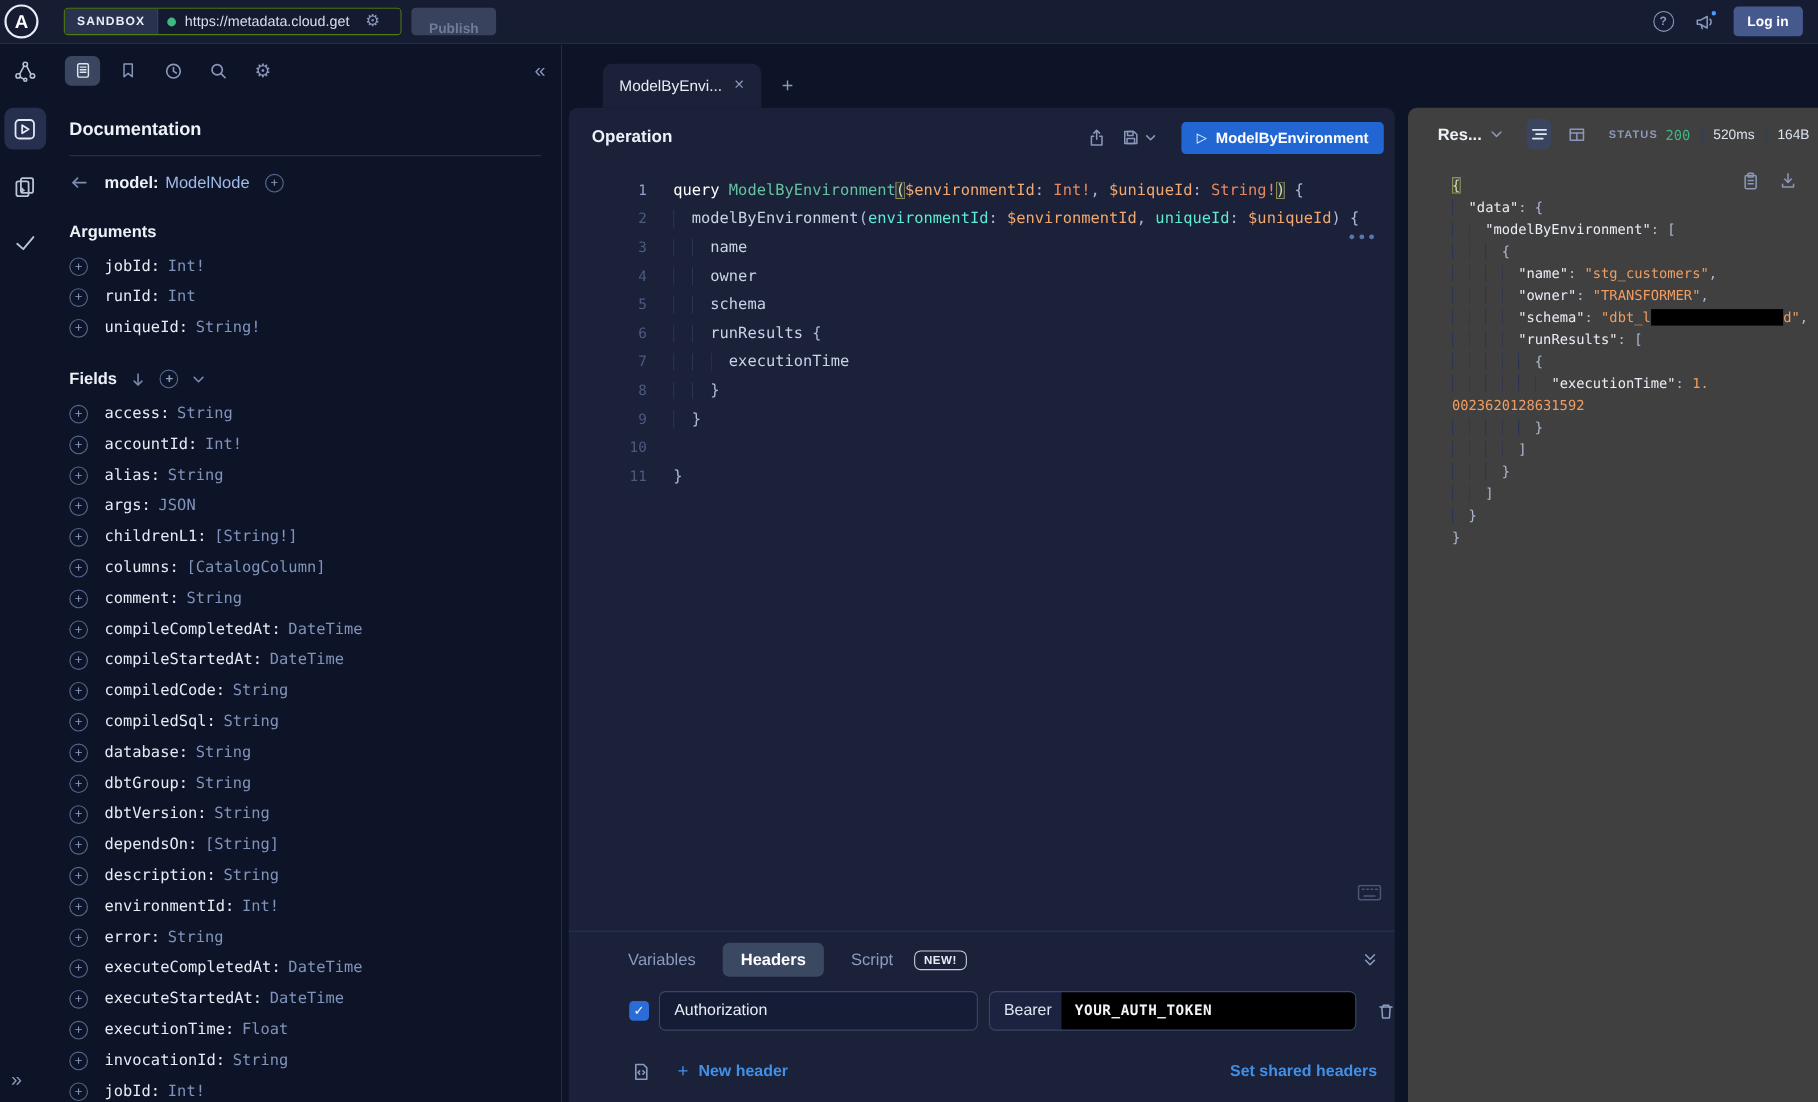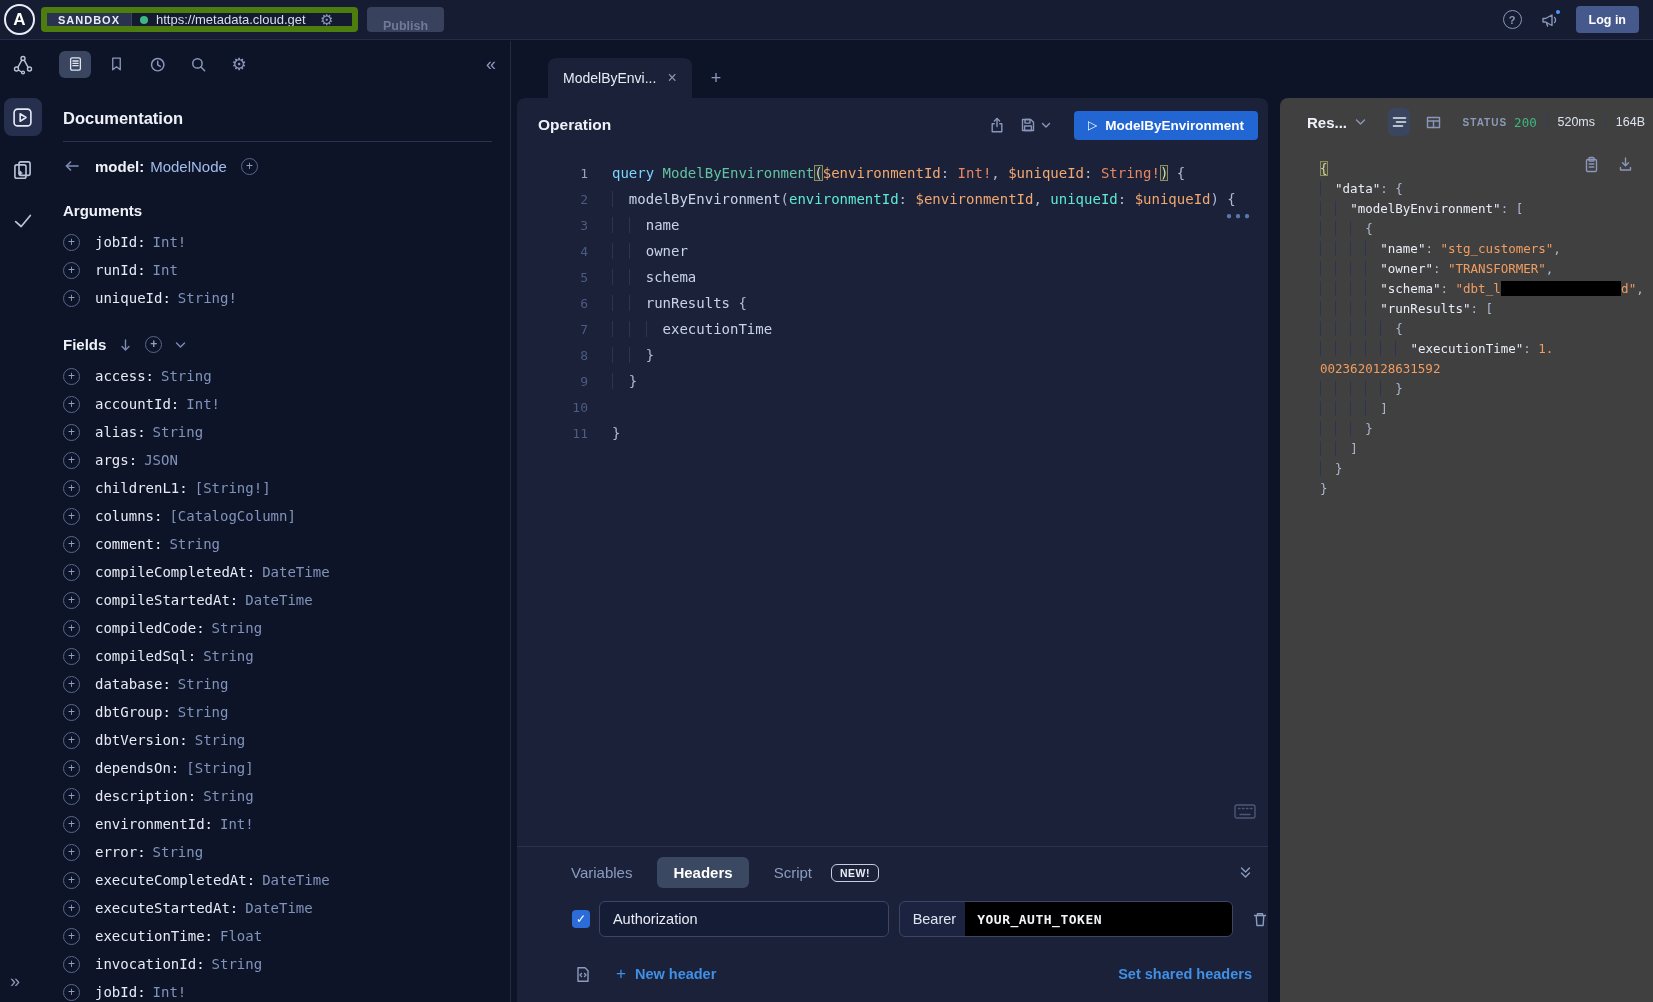--- a/index.html
+++ b/index.html
@@ -7,22 +7,22 @@
   .app { position:relative; width:1653px; height:1002px; overflow:hidden;
          background:#0e1428; font-family:"Liberation Sans", sans-serif; color:#e8edf6; }
   svg { display:block; }
   .ic { stroke:currentColor; fill:none; stroke-width:1.4; stroke-linecap:round; stroke-linejoin:round; }
 
   
   .topbar { position:absolute; left:0; top:0; width:1653px; height:40px; background:#161d33;
             border-bottom:1px solid #242c49; display:flex; align-items:center; }
   .logo { width:31px; height:31px; border:2px solid #e9edf5; border-radius:50%; margin-left:4px;
           display:flex; align-items:center; justify-content:center; font-weight:bold; font-size:17px; color:#fff; }
-  .url-group { display:flex; align-items:stretch; height:25px; margin-left:6px;
-               border:6px solid #4d7c0f; border-radius:4px; overflow:hidden; }
+  .url-group { display:flex; align-items:stretch; height:25px; margin-left:23px;
+               border:1px solid #4d7c0f; border-radius:4px; overflow:hidden; }
   .sandbox-seg { background:#29324e; display:flex; align-items:center; padding:0 11px;
                  font-size:11px; font-weight:bold; letter-spacing:1px; color:#e8edf6; border-right:1px solid #39455f; }
   .url-seg { background:#141b31; display:flex; align-items:center; padding:0 8px; width:220px; }
   .dot { width:8px; height:8px; border-radius:50%; background:#3eb780; margin-right:8px; flex:none; }
   .url-input { background:transparent; border:none; outline:none; color:#d8dfec; font-size:13px; width:160px;
                font-family:"Liberation Sans",sans-serif; }
   .gear { color:#8a97ba; font-size:15px; line-height:1; margin-left:4px; }
   .publish { margin-left:9px; height:25px; padding:12px 16px; background:#38425c; color:#6e7b99;
              border:none; border-radius:4px; font-size:12.5px; font-weight:bold; }
   .tb-right { margin-left:auto; display:flex; align-items:center; margin-right:14px; }
@@ -86,21 +86,21 @@
   .save-group { display:flex; align-items:center; gap:5px; }
   .run-btn { height:29px; margin-left:8px; padding:0 14px; background:#2166d3; border:none; border-radius:4px;
              color:#fff; font-size:13.5px; font-weight:bold; display:flex; align-items:center; gap:8px; }
   .run-play { font-size:12px; font-weight:normal; }
   .code-wrap { position:relative; padding-top:8px; }
   .cl { display:flex; height:26px; align-items:center; }
   .gut { width:71px; flex:none; text-align:right; font-family:"DejaVu Sans Mono",monospace;
          font-size:13px; color:#4d5b80; }
   .gut.cur { color:#93a3c9; }
   .ct { font-family:"DejaVu Sans Mono",monospace; font-size:14px; white-space:pre; padding-left:24px; }
-  .t-kw{color:#7dd3fc} .t-opname{color:#63c2a0} .t-var{color:#f2a86f} .t-type{color:#e8875f}
+  .t-kw{color:#ffffff} .t-opname{color:#63c2a0} .t-var{color:#f2a86f} .t-type{color:#e8875f}
   .t-field{color:#c9d3e8} .t-attr{color:#5eead4} .t-punc{color:#aeb8d0}
   .t-key{color:#e9edf6} .t-str{color:#f09d62} .t-num{color:#f09d62}
   .t-hl{color:#d6d9ad; box-shadow:inset 0 0 0 1px #8a8f5c; background:rgba(150,155,90,.1)}
   .t-ind{box-shadow:inset 1px 0 0 #2b3553}
   .t-redact{background:#000}
   .more-dots { position:absolute; right:15px; top:58px; color:#5878ab; font-size:10px; letter-spacing:3px; }
   .kbd { position:absolute; right:12px; top:652px; color:#4d5875; }
 
   
   .req { position:absolute; left:0; right:0; top:748px; bottom:0; border-top:1px solid #2a3452; }

